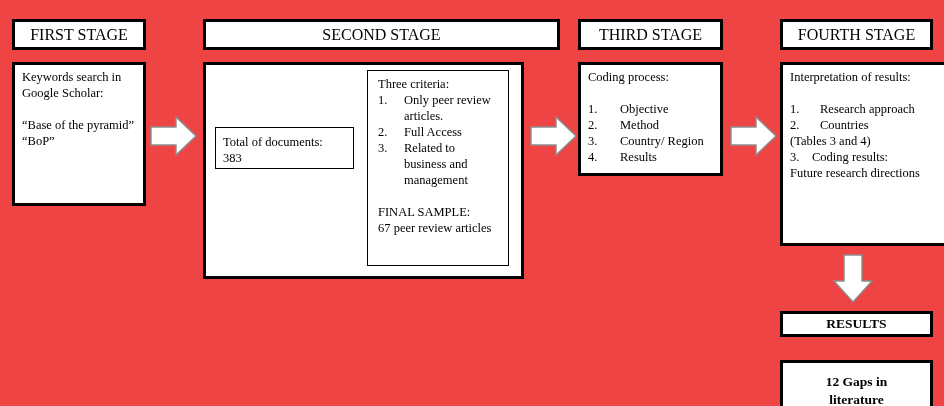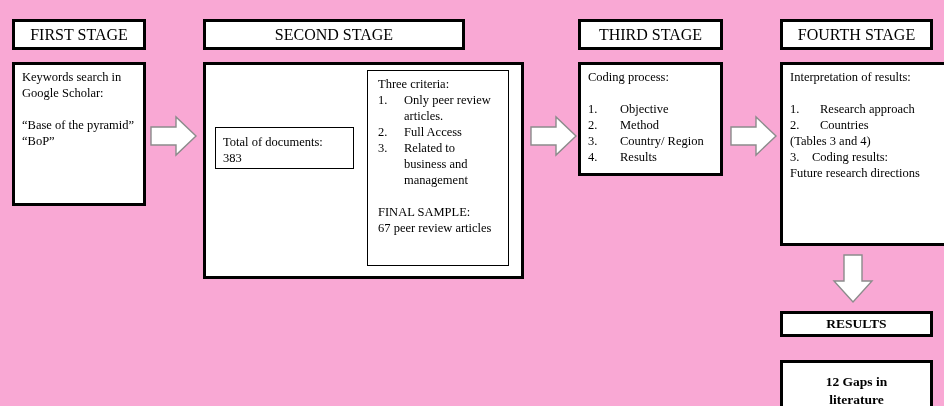--- a/index.html
+++ b/index.html
@@ -1,20 +1,20 @@
 <!DOCTYPE html>
 <html><head>
 <meta charset="utf-8">
 <style>
   * { margin:0; padding:0; box-sizing:border-box; }
   html,body { background:#ffffff; }
   .canvas {
     position:relative;
     width:944px; height:406px;
-    background:#f9a8d4;
+    background:#ef4444;
     font-family:"Liberation Serif","DejaVu Serif",serif;
     color:#000000;
     overflow:hidden;
   }
   .stage-header {
     position:absolute;
     border:3px solid #000;
     display:flex; align-items:center; justify-content:center;
     font-size:16px;
     background:#fff;
@@ -70,21 +70,21 @@
     <div>“Base of the pyramid”</div>
     <div>“BoP”</div>
   </div>
 
   <div class="arrow" style="left:150px; top:115px;">
     <svg width="48" height="42" viewBox="0 0 48 42">
       <polygon points="1,12 26,12 26,2 46,21 26,40 26,30 1,30" fill="#ffffff" stroke="#8c8c8c" stroke-width="1.4"></polygon>
     </svg>
   </div>
 
-  <div class="stage-header" style="left:203px; top:19px; width:262px; height:31px;">
+  <div class="stage-header" style="left:203px; top:19px; width:357px; height:31px;">
     <span>SECOND STAGE</span>
   </div>
   <div class="content-box" style="left:203px; top:62px; width:321px; height:217px; padding:0;">
 
     <div class="inner-box" style="left:9px; top:62px; width:139px; height:42px;">
       <div>Total of documents:</div>
       <div>383</div>
     </div>
 
     <div class="inner-box" style="left:161px; top:5px; width:142px; height:196px; padding:5px 10px;">

